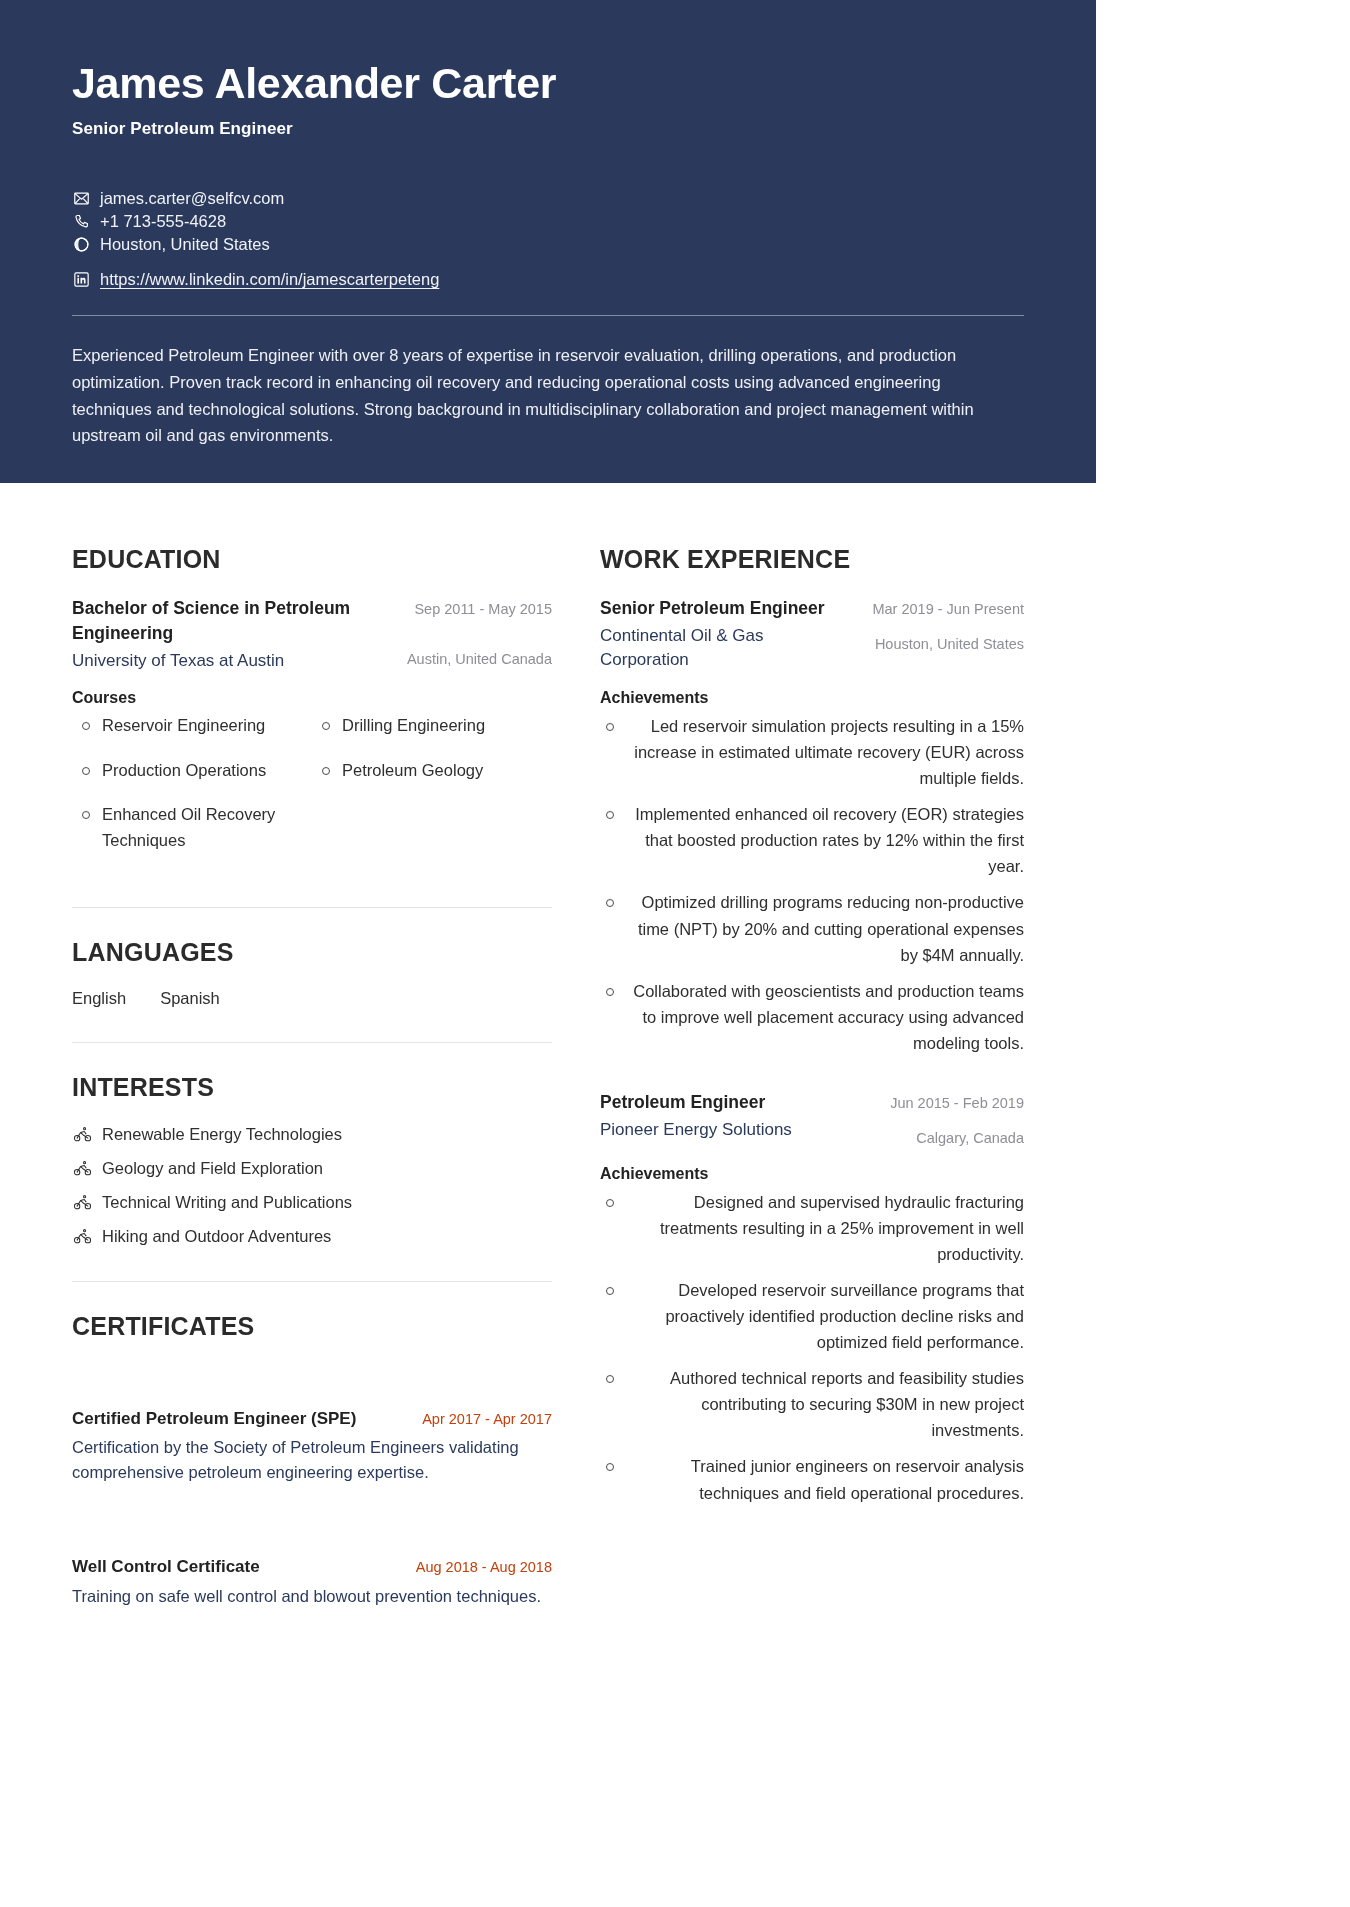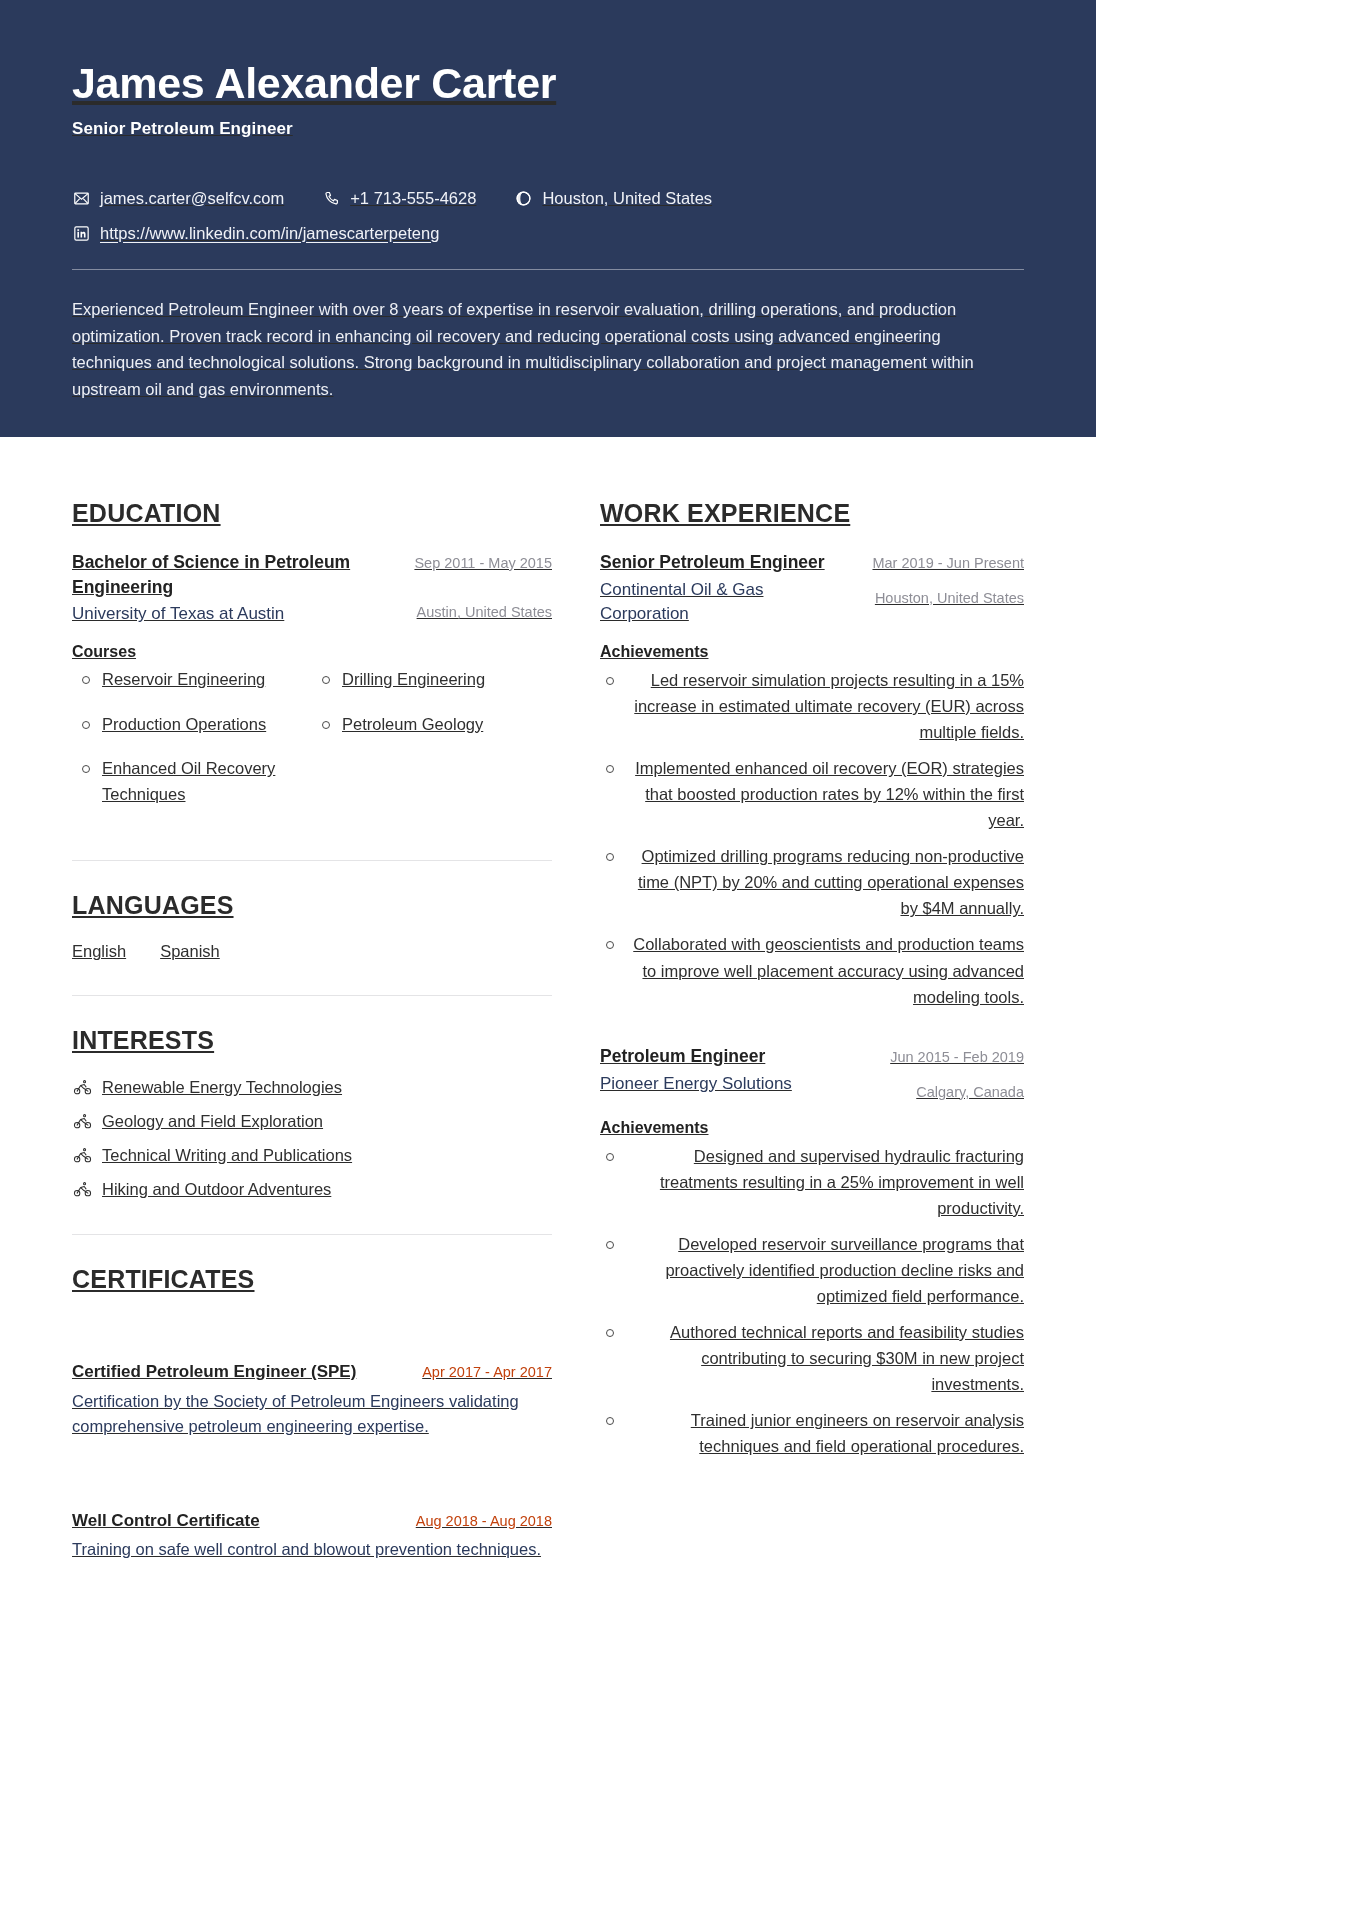--- a/index.html
+++ b/index.html
@@ -14,21 +14,20 @@
     color: #2b2b2b;
     -webkit-font-smoothing: antialiased;
   }
 
   .page {
     width: 1096px;
     min-height: 1907px;
     background: #ffffff;
     position: relative;
     overflow: hidden;
-    text-decoration: underline;
   }
 
   
   .header {
     background: #2b3a5c;
     color: #ffffff;
     padding: 58px 72px 34px 72px;
   }
 
   .name {
@@ -48,22 +47,23 @@
   }
 
   .contact-rows {
     margin-top: 48px;
   }
 
   .contact-row {
     display: flex;
     align-items: flex-start;
     flex-wrap: wrap;
-    gap: 8px;
+    gap: 0px;
     margin-bottom: 12px;
+    flex-direction: column;
   }
 
   .contact-item {
     display: inline-flex;
     align-items: center;
     font-size: 16.5px;
     color: #f0f2f7;
     margin-right: 30px;
     white-space: nowrap;
     line-height: 1.4;
@@ -353,21 +353,21 @@
           <div class="entry-head">
             <div class="entry-head-main">
               <div class="entry-title">Bachelor of Science in Petroleum Engineering</div>
             </div>
             <div class="entry-meta">Sep 2011 - May 2015</div>
           </div>
           <div class="entry-head">
             <div class="entry-head-main">
               <div class="entry-org">University of Texas at Austin</div>
             </div>
-            <div class="entry-meta">Austin, United States</div>
+            <div class="entry-meta">Austin, United Canada</div>
           </div>
 
           <div class="sub-label">Courses</div>
           <ul class="courses">
             <li>Reservoir Engineering</li>
             <li>Drilling Engineering</li>
             <li>Production Operations</li>
             <li>Petroleum Geology</li>
             <li>Enhanced Oil Recovery Techniques</li>
           </ul>

